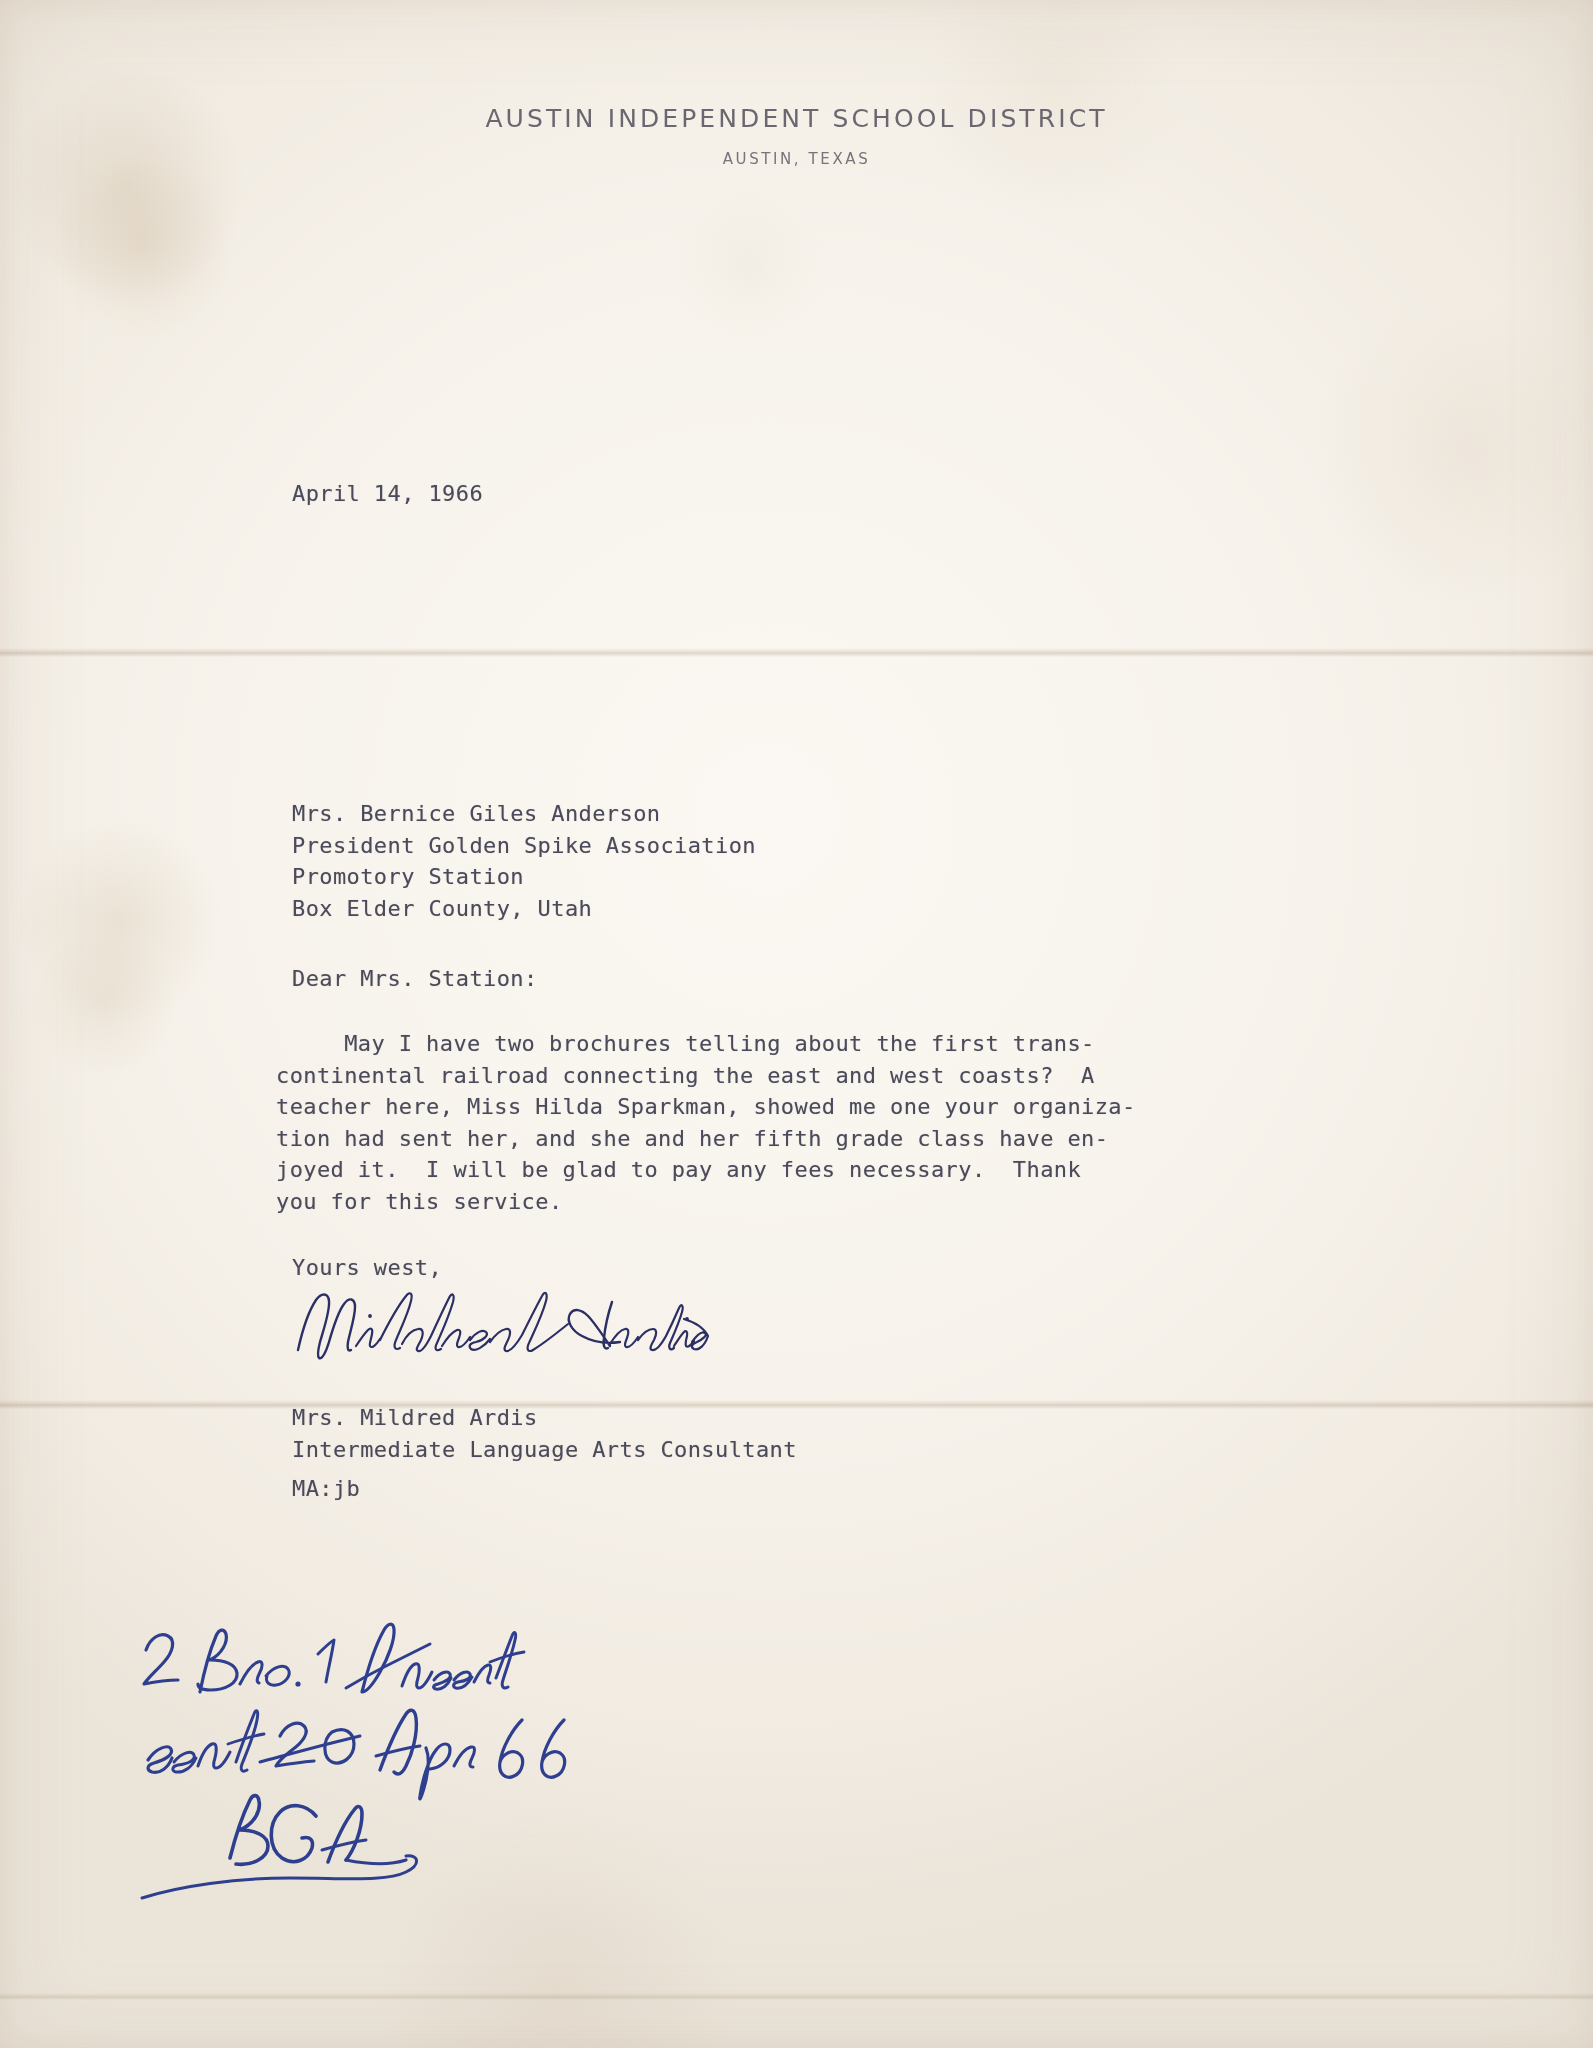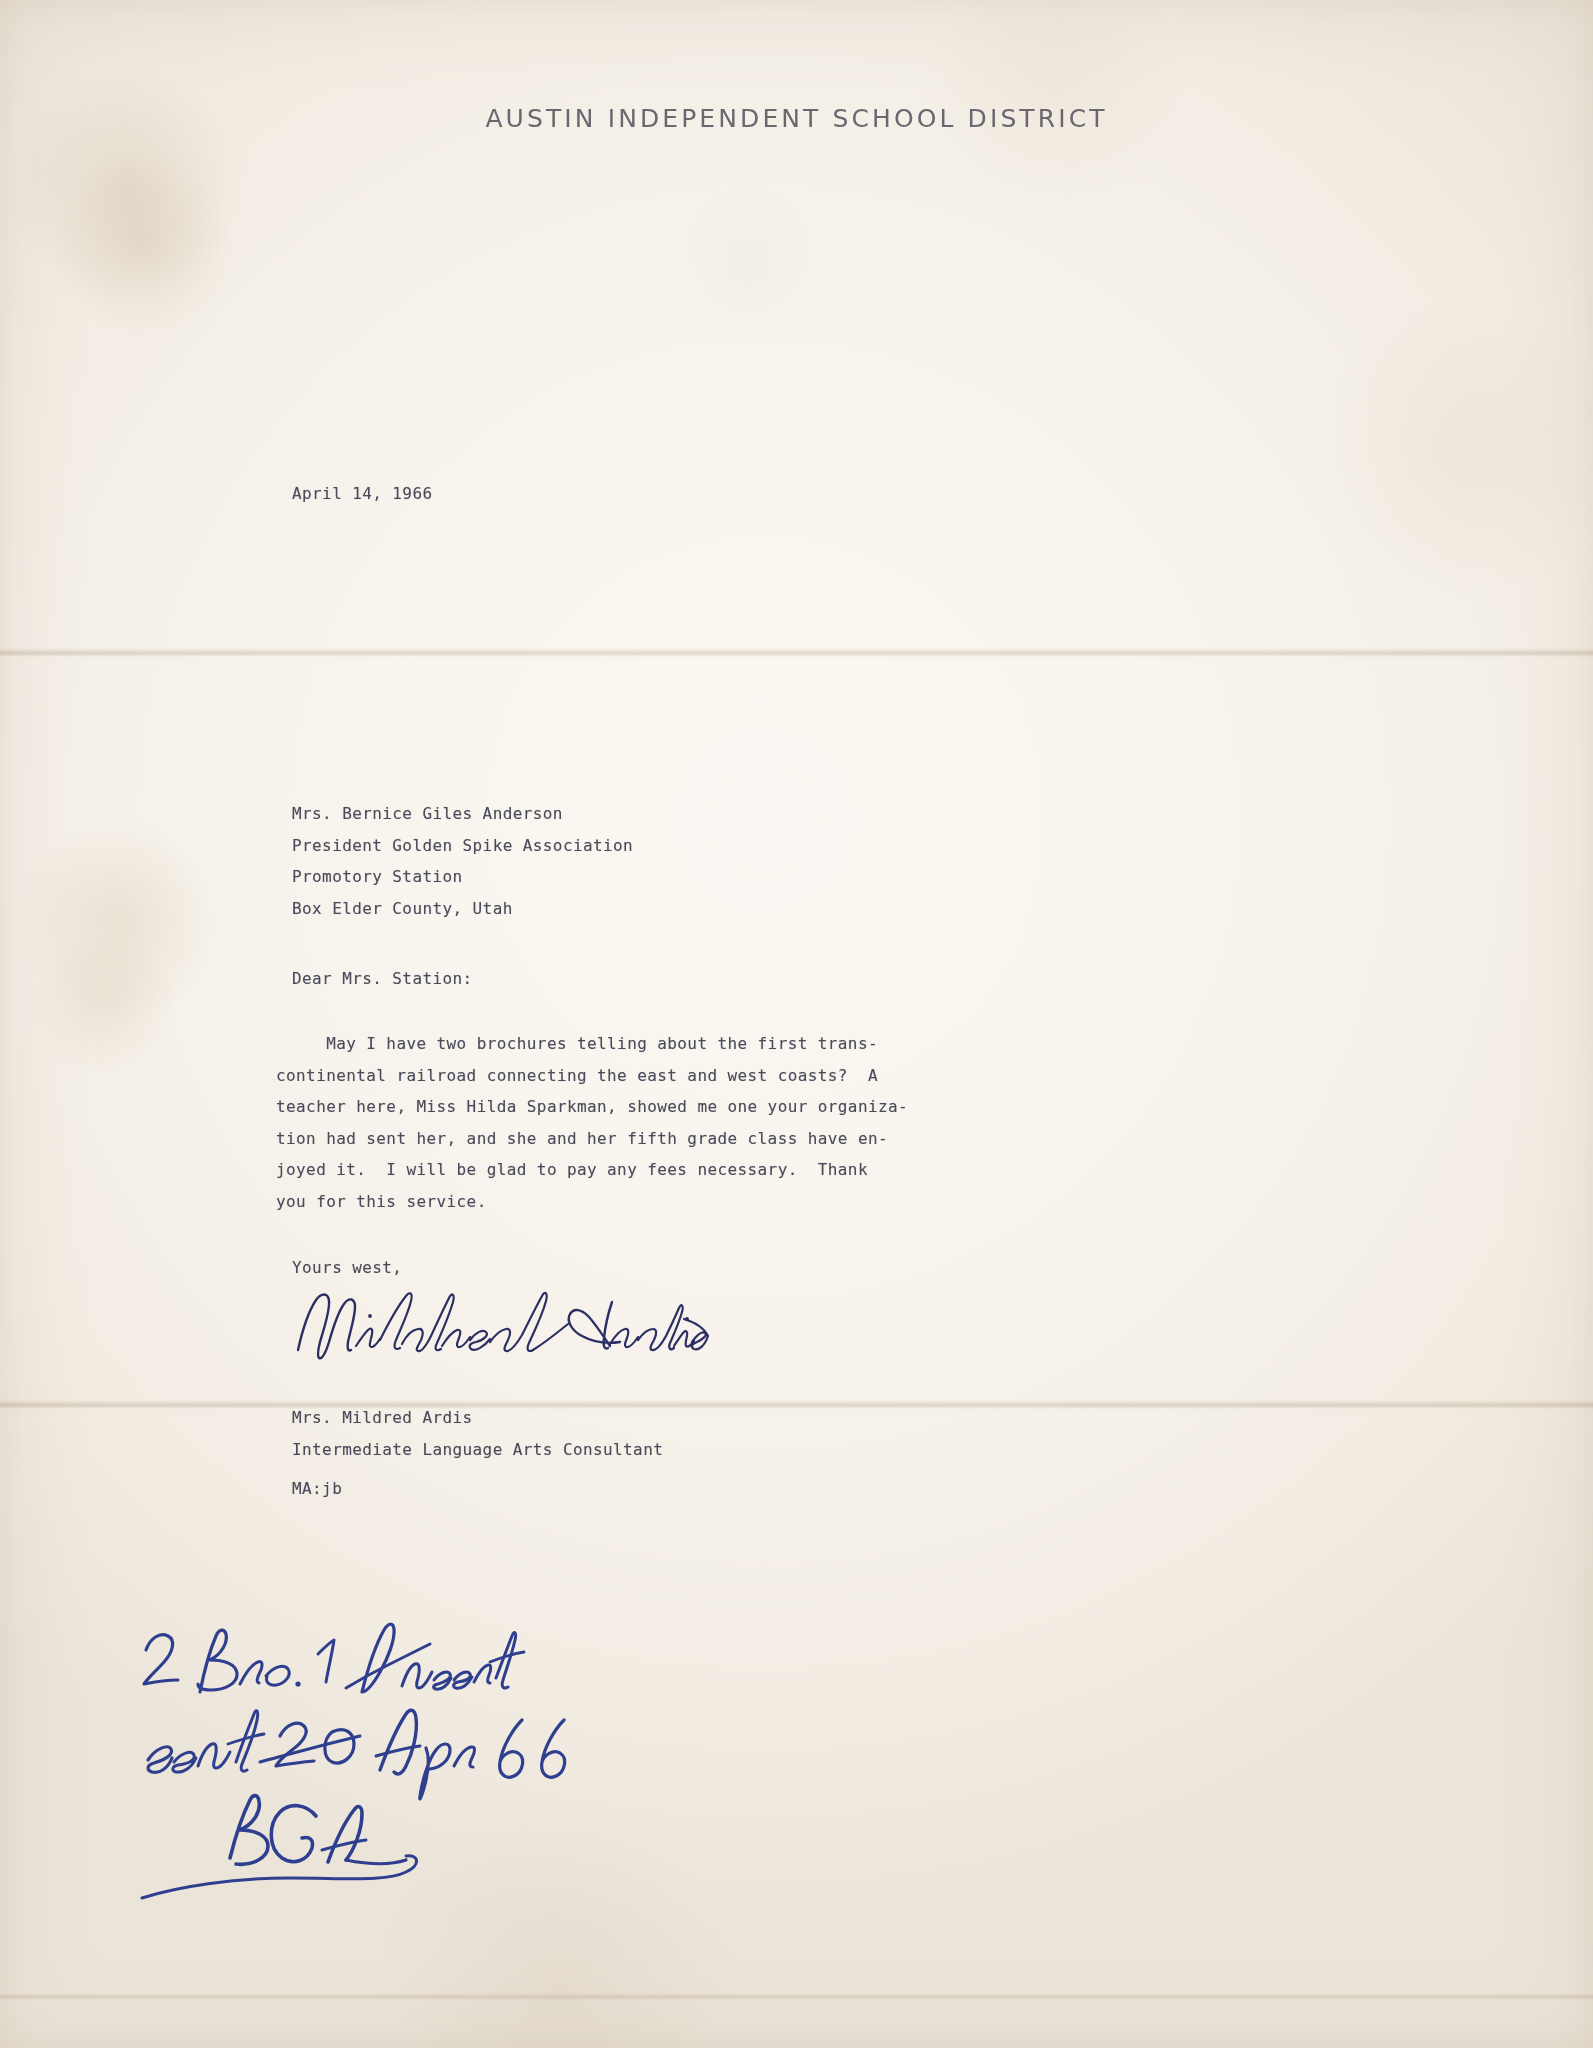--- a/index.html
+++ b/index.html
@@ -96,21 +96,21 @@
     font-size: 15px;
     letter-spacing: 2.6px;
     color: #77737b;
   }
 
   
   .typed {
     position: absolute;
     font-family: "DejaVu Sans Mono", "Liberation Mono", monospace;
     color: #4b4a5a;
-    font-size: 16px;
+    font-size: 22px;
     line-height: 31.5px;
     letter-spacing: 0.4px;
     white-space: pre;
     text-shadow: 0 0 1px rgba(75,74,90,0.30);
   }
 
   .date-line   { top: 478px;  left: 292px; }
   .address     { top: 798px;  left: 292px; }
   .salutation  { top: 963px;  left: 292px; }
   .body-par    { top: 1028px; left: 276px; }
@@ -143,20 +143,21 @@
   <div class="paper-base"></div>
   <div class="paper-grain"></div>
   <div class="edge-shade"></div>
 
   <div class="fold fold-1"></div>
   <div class="fold fold-2"></div>
   <div class="fold fold-3"></div>
 
   <div class="letterhead">
     <div class="lh-title">AUSTIN INDEPENDENT SCHOOL DISTRICT</div>
+    <div class="lh-sub">AUSTIN, TEXAS</div>
   </div>
 
   <div class="typed date-line">April 14, 1966</div>
 
   <div class="typed address">Mrs. Bernice Giles Anderson
 President Golden Spike Association
 Promotory Station
 Box Elder County, Utah</div>
 
   <div class="typed salutation">Dear Mrs. Station:</div>

